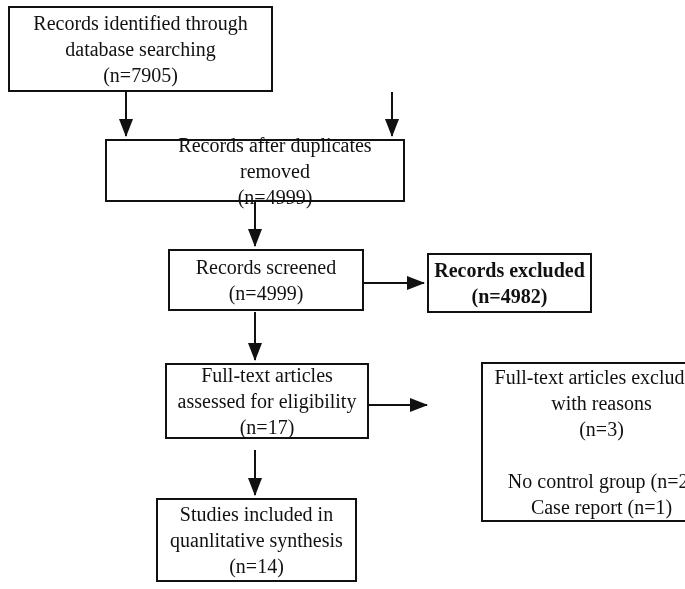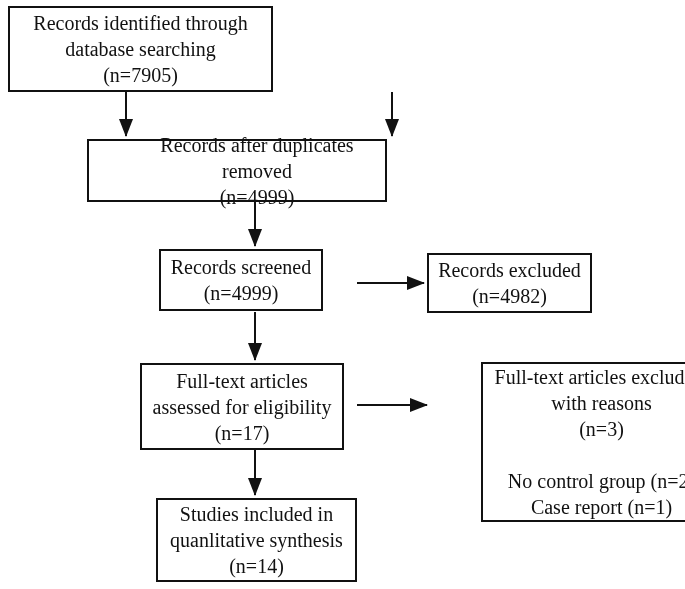--- a/index.html
+++ b/index.html
@@ -25,24 +25,24 @@
     align-items: center;
     justify-content: center;
     text-align: center;
     white-space: pre-line;
     font-size: 20px;
     line-height: 26px;
     padding: 2px 4px;
   }
   .box-identified        { left: 8px;   top: 6px;   width: 265px; height: 86px; }
   .box-additional        { left: 261px; top: 6px;   width: 269px; height: 86px; }
-  .box-after-duplicates  { left: 87px; top: 139px; width: 300px; height: 63px; padding-left: 44px; }
-  .box-screened          { left: 159px; top: 249px; width: 164px; height: 62px; }
-  .box-excluded          { left: 427px; top: 253px; width: 165px; height: 60px; }
-  .box-fulltext          { left: 140px; top: 363px; width: 204px; height: 87px; }
+  .box-after-duplicates  { left: 105px; top: 139px; width: 300px; height: 63px; padding-left: 44px; }
+  .box-screened          { left: 168px; top: 249px; width: 196px; height: 62px; }
+  .box-excluded          { left: 427px; top: 253px; width: 165px; height: 60px; font-weight: bold; }
+  .box-fulltext          { left: 165px; top: 363px; width: 204px; height: 76px; }
   .box-fulltext-excluded { left: 453px; top: 362px; width: 241px; height: 160px; margin-left: 28px; }
   .box-included          { left: 156px; top: 498px; width: 201px; height: 84px; }
   .arrows {
     position: absolute;
     left: 0; top: 0;
     width: 685px;
     height: 589px;
     pointer-events: none;
   }
   .arrows line {

